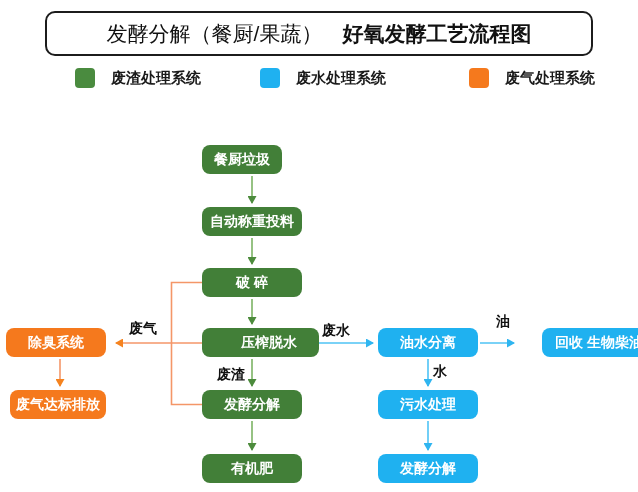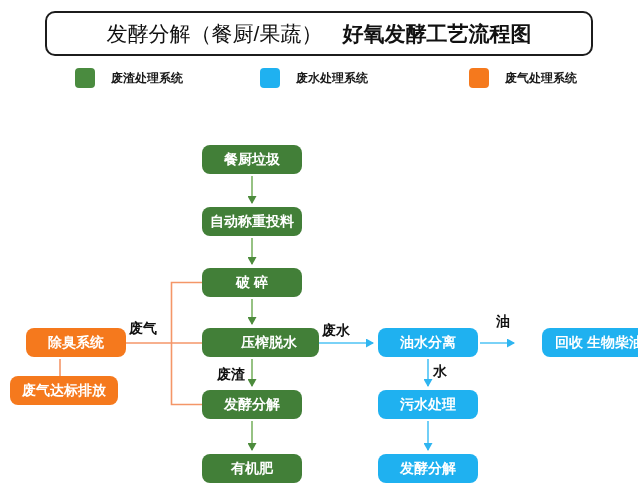--- a/index.html
+++ b/index.html
@@ -10,21 +10,21 @@
   .title-box{
     position:absolute;left:45px;top:11px;width:544px;height:41px;
     border:2px solid #1c1c1c;border-radius:10px;background:#ffffff;
     display:flex;align-items:center;justify-content:center;
     font-size:21px;color:#111;white-space:nowrap;
   }
   .title-normal{font-weight:400;}
   .title-bold{font-weight:700;margin-left:20px;}
   .legend-item{position:absolute;top:66px;display:flex;align-items:center;height:24px;}
   .legend-item .swatch{width:20px;height:20px;border-radius:4px;margin-right:16px;flex:0 0 auto;}
-  .legend-item .legend-label{font-size:12px;font-weight:600;color:#1a1a1a;white-space:nowrap;}
+  .legend-item .legend-label{font-size:15px;font-weight:600;color:#1a1a1a;white-space:nowrap;}
   .swatch.residue{background:#4A8B3F;}
   .swatch.wastewater{background:#1FB1F0;}
   .swatch.waste-gas{background:#F5791D;}
   .node{
     position:absolute;height:29px;border-radius:8px;
     display:flex;align-items:center;justify-content:center;
     color:#ffffff;font-size:14px;font-weight:700;white-space:nowrap;
   }
   .node.residue{background:#427F38;}
   .node.wastewater{background:#1FB1F0;}
@@ -86,34 +86,34 @@
       <line x1="428" y1="421" x2="428" y2="450" marker-end="url(#ah-b)"></line>
     </g>
 
     <g stroke="#F49668" stroke-width="1.6" fill="none">
       <path d="M202,282.5 L171.5,282.5 L171.5,404.5 L202,404.5"></path>
       <line x1="202" y1="343" x2="116" y2="343" marker-end="url(#ah-o)"></line>
       <line x1="60" y1="359" x2="60" y2="386" marker-end="url(#ah-o)"></line>
     </g>
   </svg>
 
-  <div class="node residue" style="left:202px;top:145px;width:100px;">餐厨垃圾</div>
+  <div class="node residue" style="left:202px;top:145px;width:80px;">餐厨垃圾</div>
   <div class="node residue" style="left:202px;top:207px;width:100px;">自动称重投料</div>
   <div class="node residue" style="left:202px;top:268px;width:100px;">破 碎</div>
   <div class="node residue" style="left:202px;top:328px;width:100px;padding-left:17px;">压榨脱水</div>
   <div class="node residue" style="left:202px;top:390px;width:100px;">发酵分解</div>
   <div class="node residue" style="left:202px;top:454px;width:100px;">有机肥</div>
 
   <div class="node wastewater" style="left:378px;top:328px;width:100px;">油水分离</div>
   <div class="node wastewater" style="left:378px;top:390px;width:100px;">污水处理</div>
   <div class="node wastewater" style="left:378px;top:454px;width:100px;">发酵分解</div>
   <div class="node wastewater" style="left:542px;top:328px;width:114px;">回收 生物柴油</div>
 
-  <div class="node waste-gas" style="left:26px;top:328px;width:100px;">除臭系统</div>
-  <div class="node waste-gas" style="left:10px;top:376px;width:108px;">废气达标排放</div>
+  <div class="node waste-gas" style="left:6px;top:328px;width:100px;">除臭系统</div>
+  <div class="node waste-gas" style="left:10px;top:390px;width:96px;">废气达标排放</div>
 
   <div class="edge-label" style="left:120px;top:320px;width:46px;">废气</div>
   <div class="edge-label" style="left:313px;top:322px;width:46px;">废水</div>
   <div class="edge-label" style="left:490px;top:313px;width:26px;">油</div>
   <div class="edge-label" style="left:208px;top:366px;width:46px;">废渣</div>
   <div class="edge-label" style="left:433px;top:363px;width:26px;text-align:left;">水</div>
 
 </div>
 
 </body></html>

